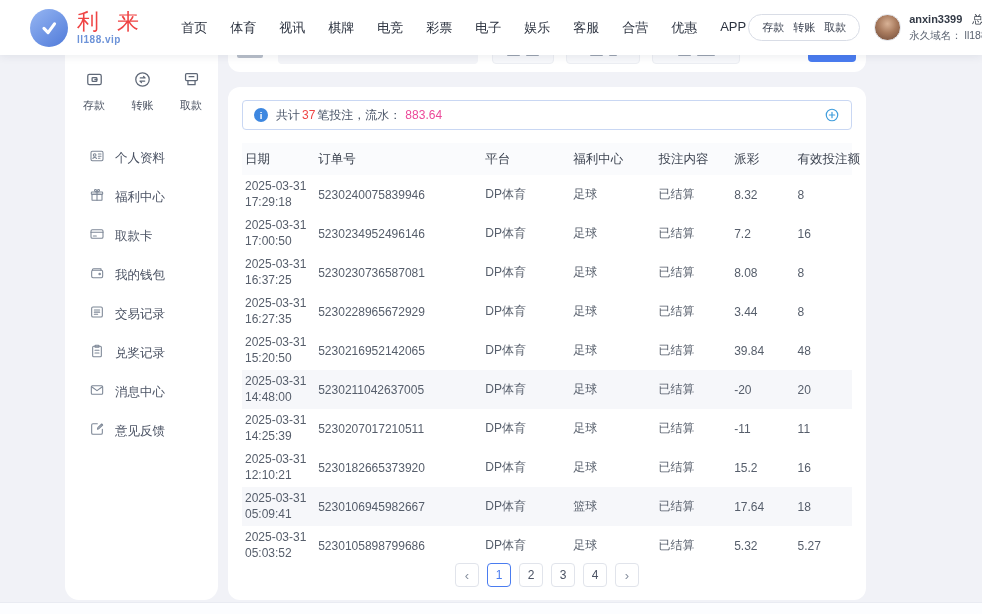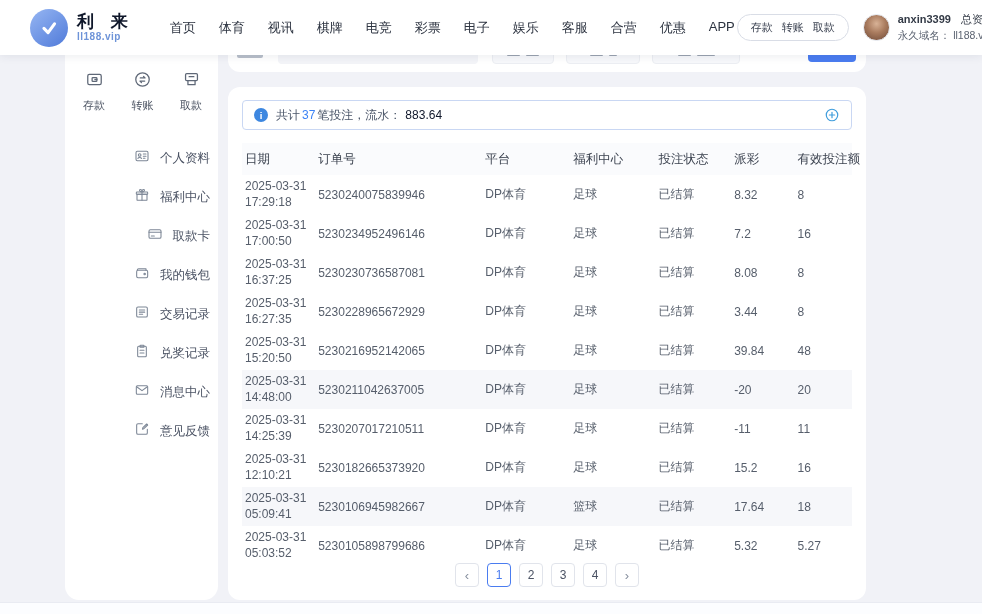--- a/index.html
+++ b/index.html
@@ -7,21 +7,21 @@
   body { font-family:"Liberation Sans","DejaVu Sans",sans-serif; background:#f1f2f7; overflow:hidden; }
   #app { position:relative; width:982px; height:614px; background:#f1f2f7; overflow:hidden; }
 
   
   .header { position:absolute; top:0; left:0; width:982px; height:55px; background:#fff;
             box-shadow:0 2px 8px rgba(40,50,80,.08); z-index:20; display:flex; align-items:center; padding:0 26px 0 30px; }
   .logo { display:flex; align-items:center; gap:9px; flex:0 0 auto; }
   .logo-circle { width:38px; height:38px; border-radius:50%; background:linear-gradient(140deg,#8fb0f0 10%,#5a83dd 85%);
                  display:flex; align-items:center; justify-content:center; }
   .logo-circle svg { width:22px; height:22px; }
-  .logo-name { font-size:17px; font-weight:bold; color:#0f172a; letter-spacing:6px; line-height:1.1; white-space:nowrap; }
+  .logo-name { font-size:22px; font-weight:normal; color:#ef4444; letter-spacing:6px; line-height:1.1; white-space:nowrap; }
   .logo-domain { font-size:10px; color:#6d93d8; font-weight:bold; letter-spacing:.5px; }
   .nav { display:flex; gap:19px; margin-left:34px;justify-content:flex-end; }
   .nav-item { font-size:13px; color:#2c3340; cursor:pointer; white-space:nowrap; padding:4px 2px; }
   .wallet-pill { margin-left:auto; display:flex; gap:9px; align-items:center; border:1px solid #d9dde6; border-radius:15px;
                  padding:5px 13px; background:#fff; }
   .wallet-pill span { font-size:11px; color:#3c4352; cursor:pointer; white-space:nowrap; }
   .user { display:flex; align-items:center; margin-left:14px; gap:8px; }
   .avatar { width:27px; height:27px; border-radius:50%; background:radial-gradient(circle at 50% 35%, #d8b296 0%, #a97b5e 45%, #6e4a38 100%);
             border:1px solid #e3e6ec; flex:0 0 auto; }
   .user-lines { display:flex; flex-direction:column; gap:2px; }
@@ -30,21 +30,21 @@
   .user-line2 { font-size:10.5px; color:#5a6270; display:flex; align-items:center; gap:4px; white-space:nowrap; }
 
   
   .sidebar { position:absolute; left:65px; top:55px; width:153px; height:545px; background:#fff; border-radius:0 0 14px 14px; }
   .quick-actions { display:flex; justify-content:space-between; padding:15px 16px 6px 18px; }
   .qa-item { display:flex; flex-direction:column; align-items:center; gap:5px; cursor:pointer; }
   .qa-item svg { width:19px; height:19px; color:#5f6877; }
   .qa-label { font-size:11px; color:#4b5362; }
   .menu { margin-top:20px; }
   .menu-item { display:flex; align-items:center; gap:10px; height:38px; margin:1px 8px; padding-left:16px;
-               border-radius:8px; color:#4a5263; cursor:pointer;justify-content:flex-end; }
+               border-radius:8px; color:#4a5263; cursor:pointer; }
   .menu-item svg { width:16px; height:16px; color:#7d8796; flex:0 0 auto; }
   .menu-item .mi-label { font-size:12.5px; }
   .menu-item.active { background:#edf2fb; color:#5d83c8; }
   .menu-item.active svg { color:#5d83c8; }
 
   
   .filter-card { position:absolute; left:228px; top:20px; width:638px; height:52px; background:#fff; border-radius:12px; }
   .filter-inner { position:absolute; left:0; right:0; bottom:6px; height:26px; }
   .frag { position:absolute; background:#b8bfca; border-radius:2px; }
   .f-input { position:absolute; left:50px; bottom:2px; width:200px; height:22px; background:#f3f4f8; border-radius:4px; }
@@ -53,22 +53,22 @@
   .f-ctrl i { display:block; width:13px; height:5px; background:#9aa2b0; border-radius:1px; }
   .f-button { position:absolute; left:580px; bottom:4px; width:48px; height:24px; border-radius:4px; border:none; cursor:pointer; }
 
   
   .table-card { position:absolute; left:228px; top:87px; width:638px; height:513px; background:#fff; border-radius:12px; padding:0 14px; }
   .summary-bar { margin-top:13px; height:30px; border:1px solid #c9d7f3; border-radius:4px; display:flex; align-items:center;
                  padding:0 11px; gap:8px; background:#fff; }
   .info-icon { width:14px; height:14px; border-radius:50%; background:#3d87e0; color:#fff; font-size:9.5px; font-weight:bold;
                display:flex; align-items:center; justify-content:center; font-style:normal; flex:0 0 auto; }
   .summary-text { font-size:12px; color:#4a5568; white-space:nowrap; }
-  .summary-text .num-count { color:#3b82f6; padding:0 2px; }
-  .summary-text .num-turnover { color:#0f172a; padding-left:4px; }
+  .summary-text .num-count { color:#ef4444; padding:0 2px; }
+  .summary-text .num-turnover { color:#ec4899; padding-left:4px; }
   .plus-icon { margin-left:auto; cursor:pointer; display:flex; }
   .plus-icon svg { width:16px; height:16px; color:#3f9ddc; }
 
   table.records { width:100%; margin-top:13px; border-collapse:collapse; table-layout:fixed; }
   .records th { height:32px; background:#fafbfd; font-size:12.5px; font-weight:500; color:#3c4350; text-align:left;
                 padding:0 4px 0 3px; white-space:nowrap; }
   .records td { height:39px; font-size:12px; color:#565e6b; text-align:left; padding:0 4px 0 3px; vertical-align:middle; }
   .records tr.shaded td { background:#f6f7fa; }
   .cell-date { line-height:1.32; }
   .cell-date span { display:block; }
@@ -131,21 +131,21 @@
           <col style="width:10.4%">
           <col style="width:9.4%">
       </colgroup>
       <thead>
         <tr>
 
         <th>日期</th>
             <th>订单号</th>
             <th>平台</th>
             <th>福利中心</th>
-            <th>投注状态</th>
+            <th>投注内容</th>
             <th>派彩</th>
             <th>有效投注额</th>
           </tr>
       </thead>
       <tbody>
 
           <tr>
             <td class="cell-date">
               <span>2025-03-31</span>
               <span>17:29:18</span>

